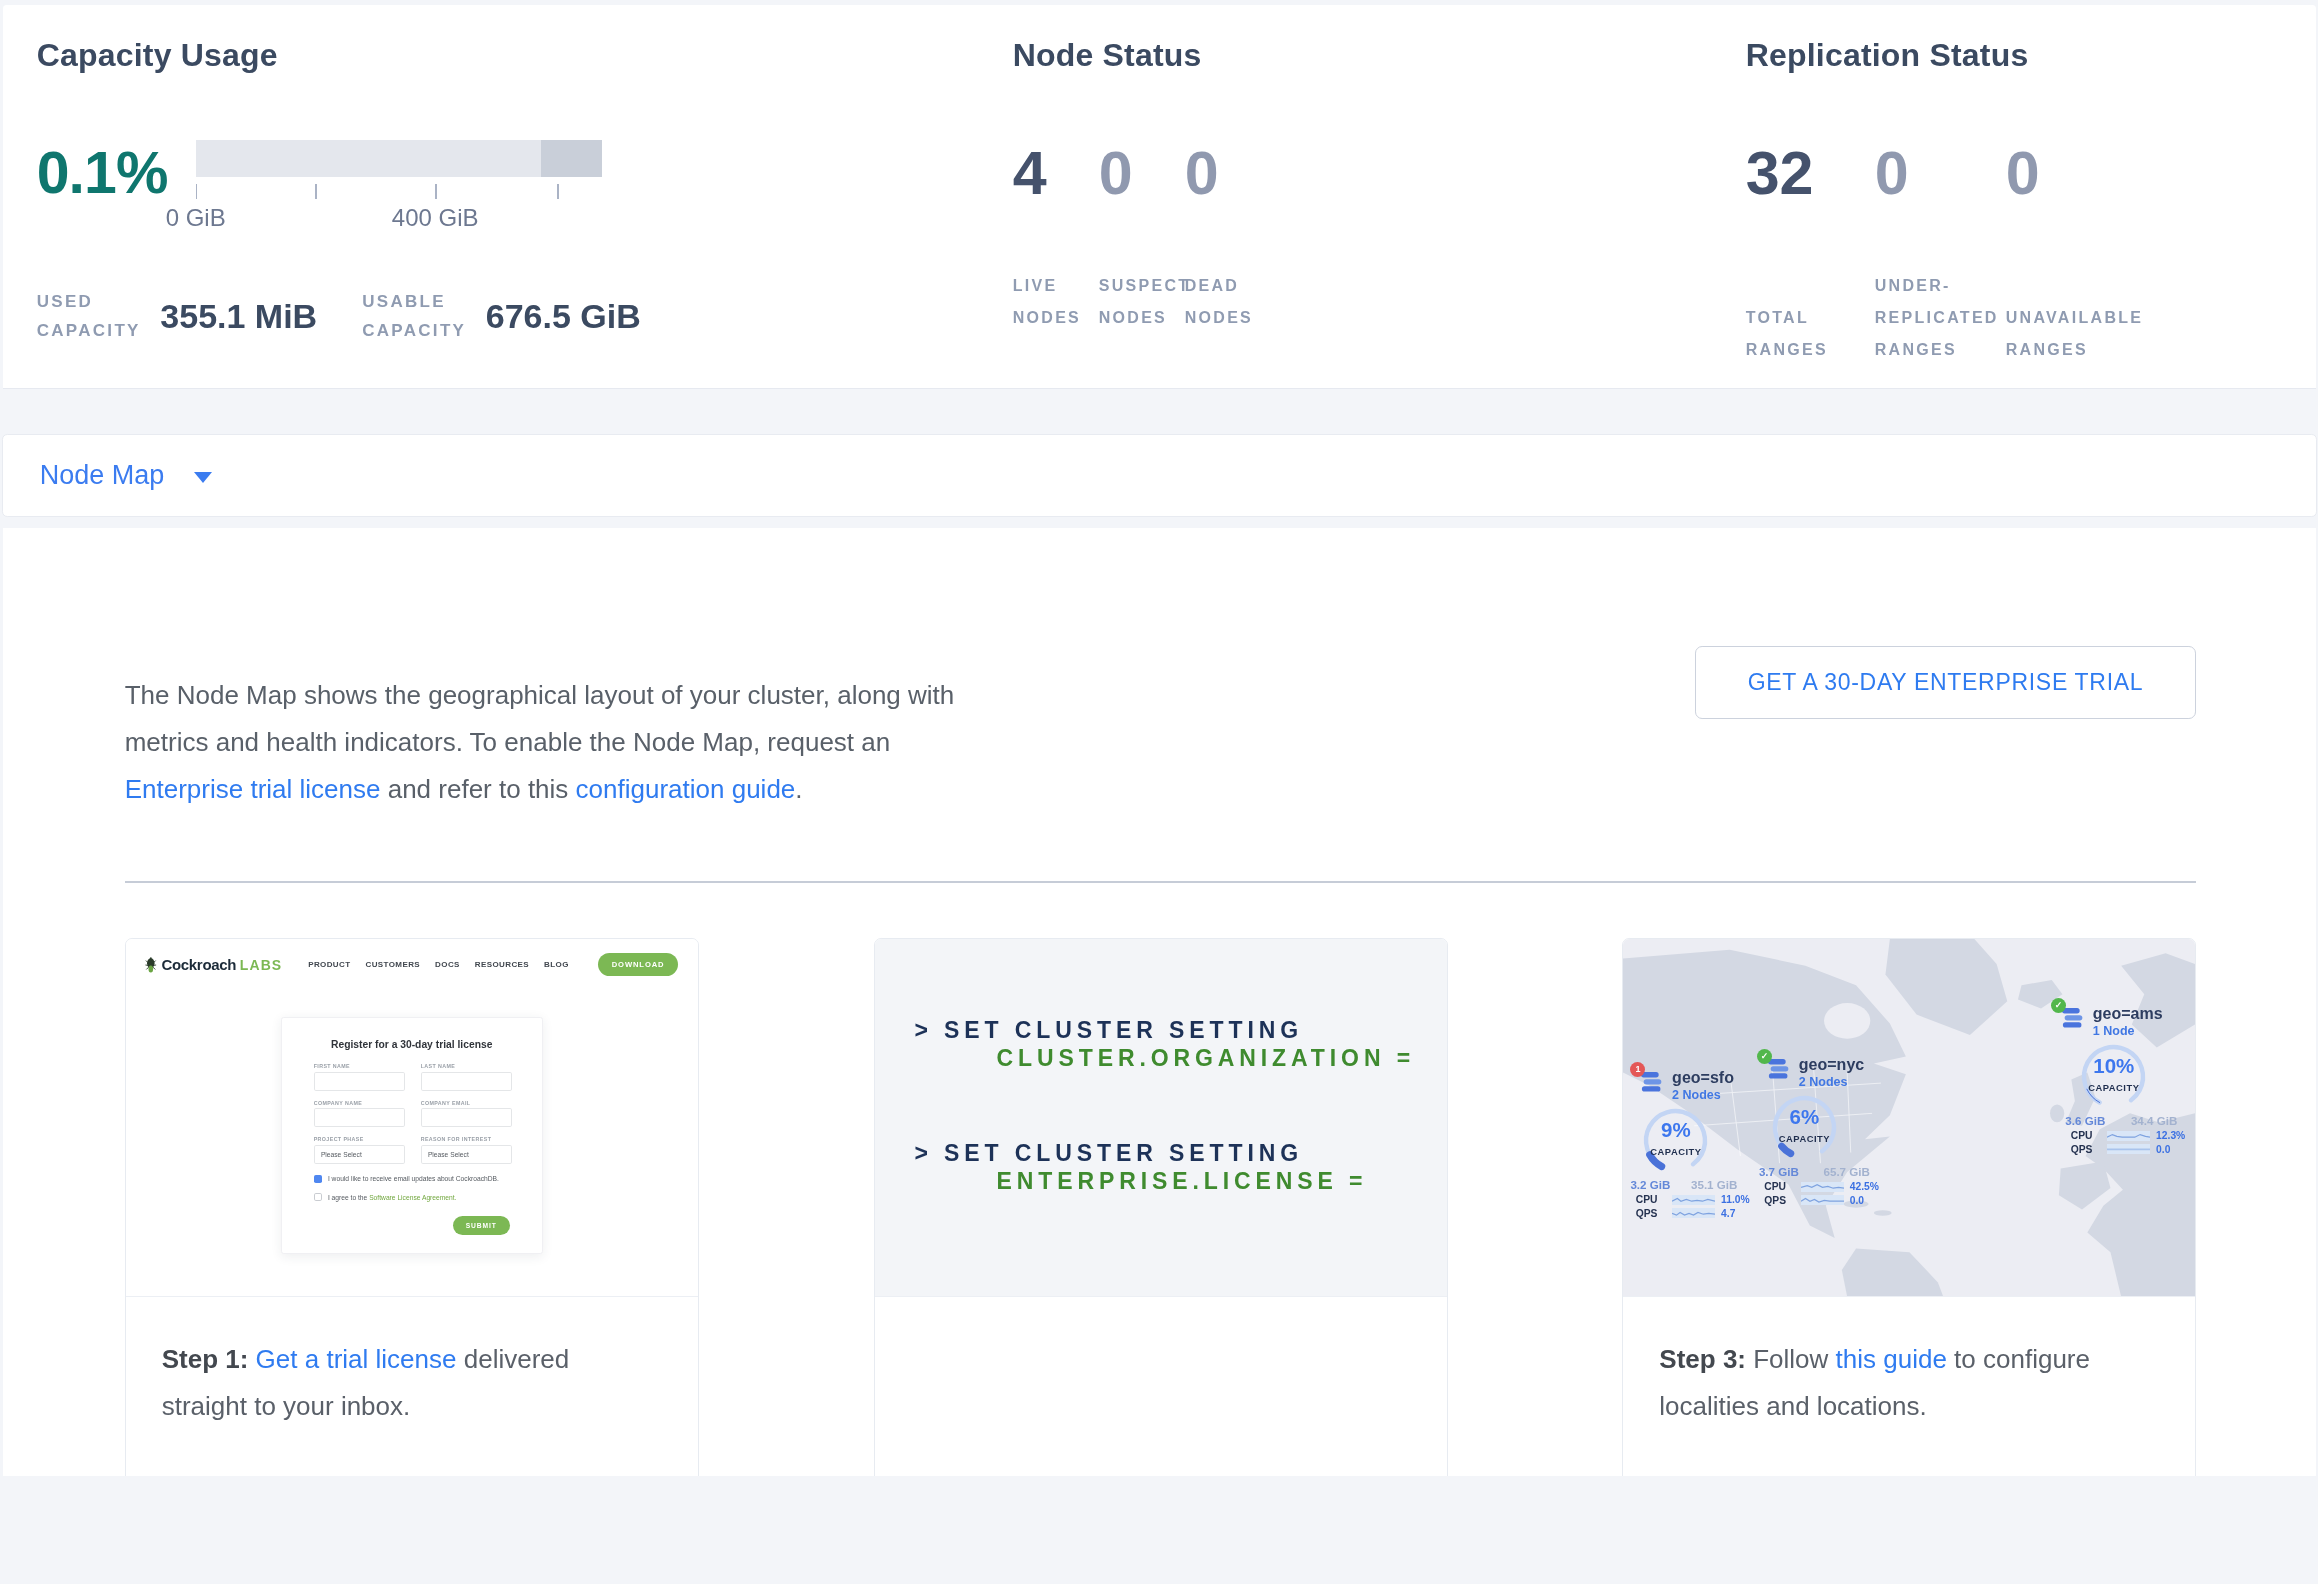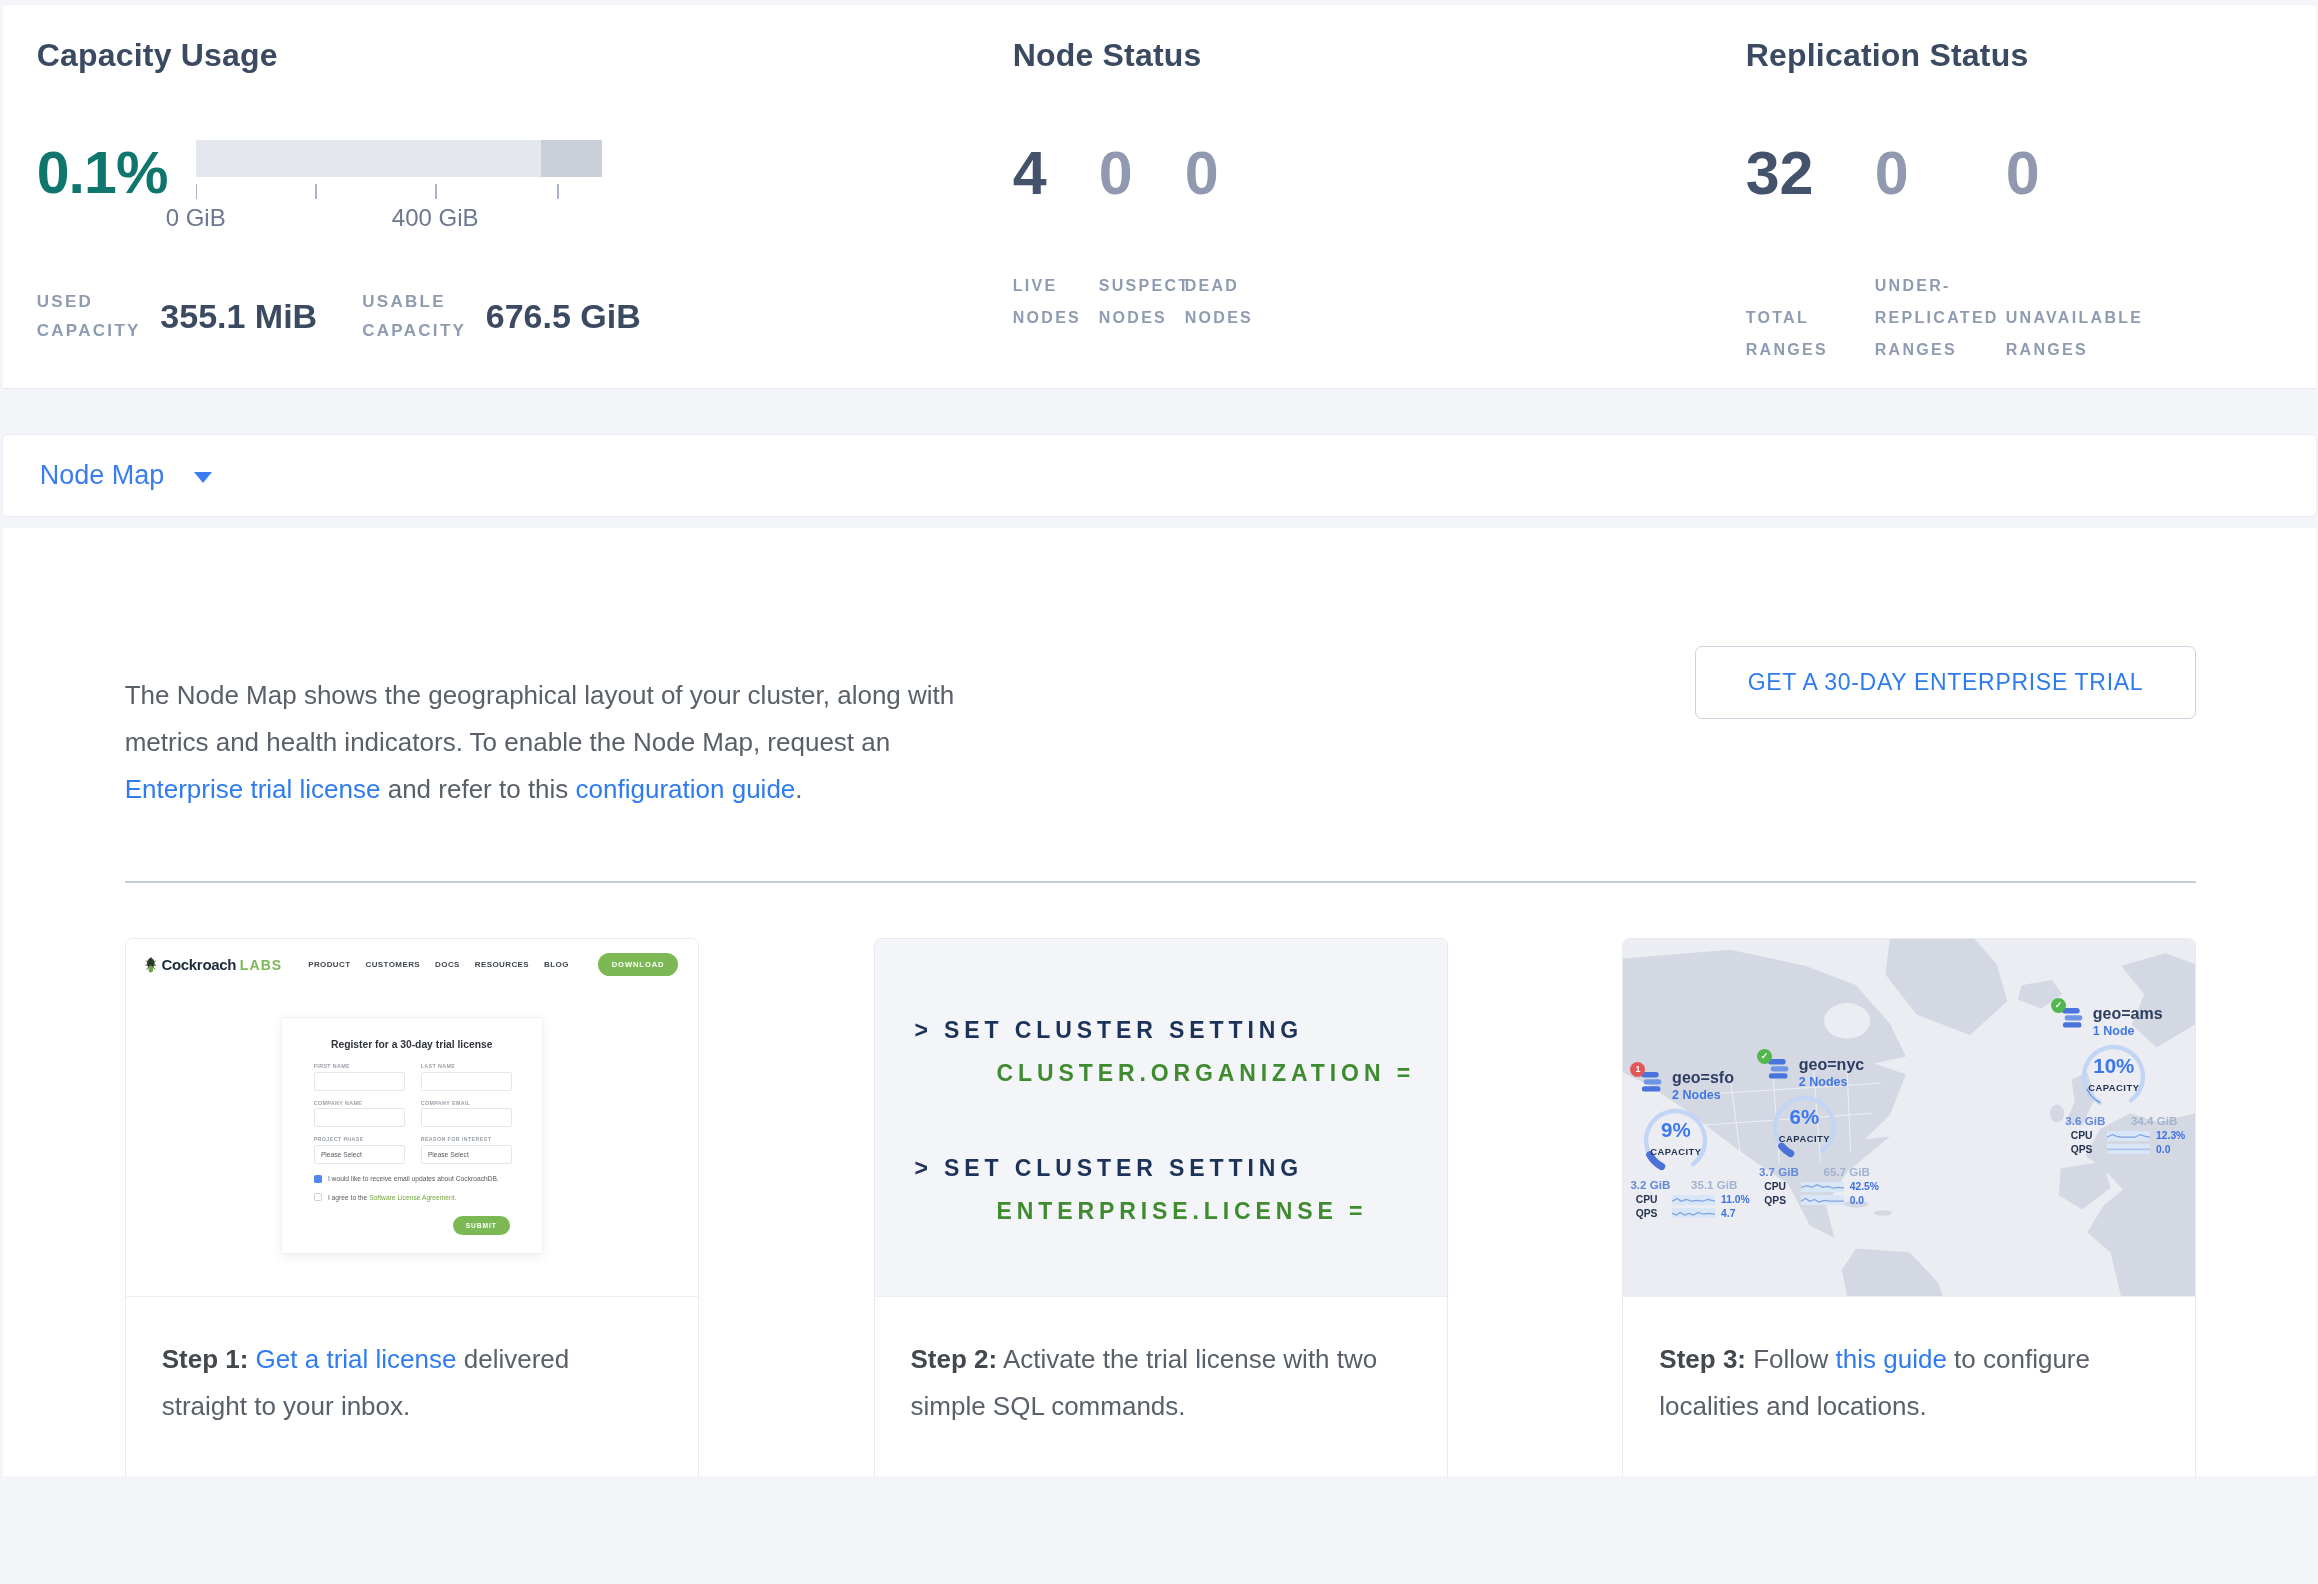--- a/index.html
+++ b/index.html
@@ -83,21 +83,21 @@
   .chk-on { background:#4f87f0; }
   .chk-off { background:#fff; border:0.9px solid #c9ccd1; }
   .reg-check-text { font-size:6.7px; color:#555a60; margin-left:6.2px; }
   .green-link { color:#71a73e; }
   .submit-btn { width:57px; height:19.6px; border-radius:9.8px; background:#7cb854; color:#fff; font-size:6.7px; font-weight:700; letter-spacing:0.9px; display:flex; align-items:center; justify-content:center; margin:14.3px 0 0 auto; }
 
   
   .sql { background:#f3f5f8; height:100%; padding:77px 0 0 40px; }
   .sql-line { font-size:23px; font-weight:700; letter-spacing:4.9px; color:#1d3258; line-height:28.5px; }
   .sql-green { color:#3f8b2f; }
-  .sql-indent { margin-left:82px; margin-top:15px; }
+  .sql-indent { margin-left:82px; }
   .sql-gap { margin-top:66px; }
 
   
   .mapbg { position:absolute; inset:0; }
   .marker { position:absolute; }
   .m-head { position:relative; display:flex; align-items:flex-start; padding-left:12.5px; }
   .m-badge { position:absolute; left:1.8px; top:-7.1px; width:15px; height:15px; border-radius:50%; color:#fff; font-size:9px; font-weight:700; display:flex; align-items:center; justify-content:center; z-index:2; }
   .badge-error { background:#e45757; }
   .badge-ok { background:#52b74c; }
   .db-icon { width:23px; height:21.4px; margin-top:3.6px; }
@@ -275,23 +275,20 @@
       </div>
 
       <div class="card">
         <div class="card-media">
           <div class="sql">
             <div class="sql-line">&gt; SET CLUSTER SETTING</div>
             <div class="sql-line sql-green sql-indent">CLUSTER.ORGANIZATION =</div>
             <div class="sql-line sql-gap">&gt; SET CLUSTER SETTING</div>
             <div class="sql-line sql-green sql-indent">ENTERPRISE.LICENSE =</div>
           </div>
-        </div>
-        <div class="card-caption">
-          <span class="cap-prefix">Step 2:</span><span> Activate the trial license with two simple SQL commands.</span>
         </div>
       </div>
 
       <div class="card">
         <div class="card-media">
           <svg class="mapbg" viewBox="0 0 643 402" preserveAspectRatio="none">
             <rect x="0" y="0" width="643" height="402" fill="#ecedf3"></rect>
             <g fill="#d3d8e3" stroke="none">
               <path d="M300,0 L395,0 L420,28 L432,70 L390,108 L330,85 L295,40 Z"></path>
               <path d="M0,22 L120,12 L205,30 L262,52 L300,95 L318,132 L282,140 L318,152 L300,198 L272,225 L300,222 L252,262 L228,300 L238,336 L210,322 L186,276 L128,236 L70,192 L30,165 L0,150 Z"></path>

